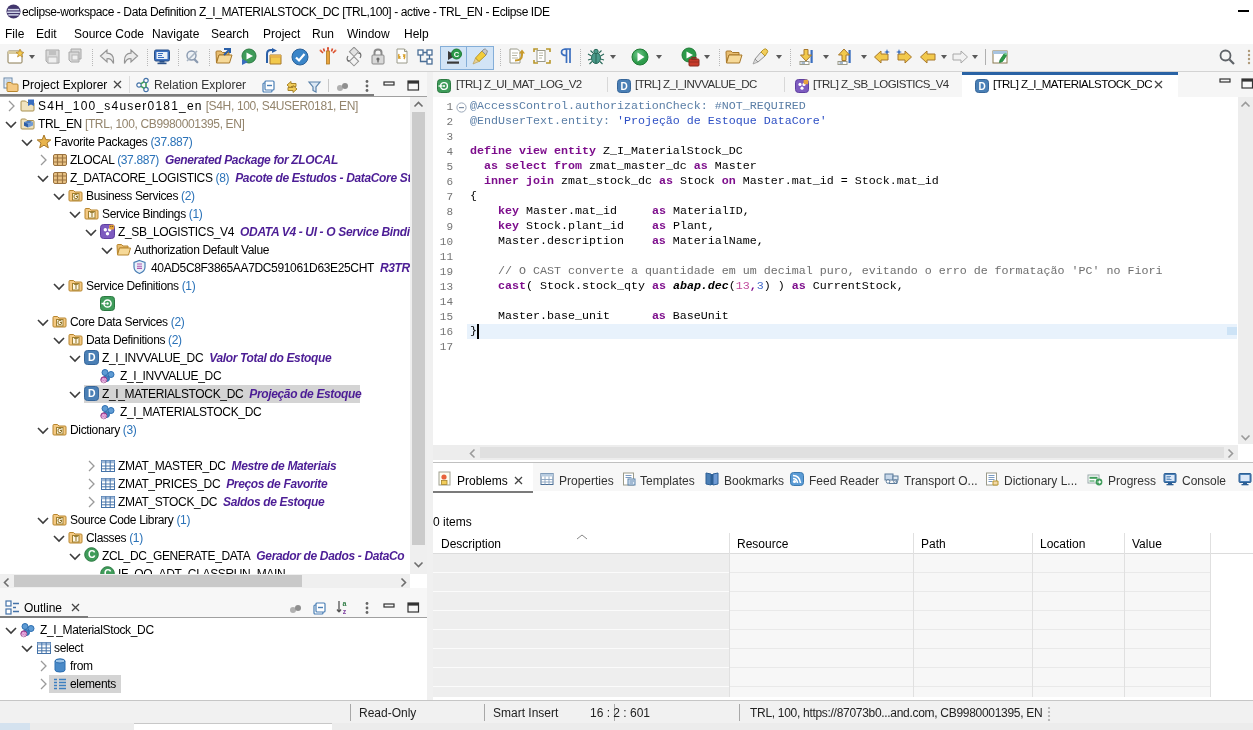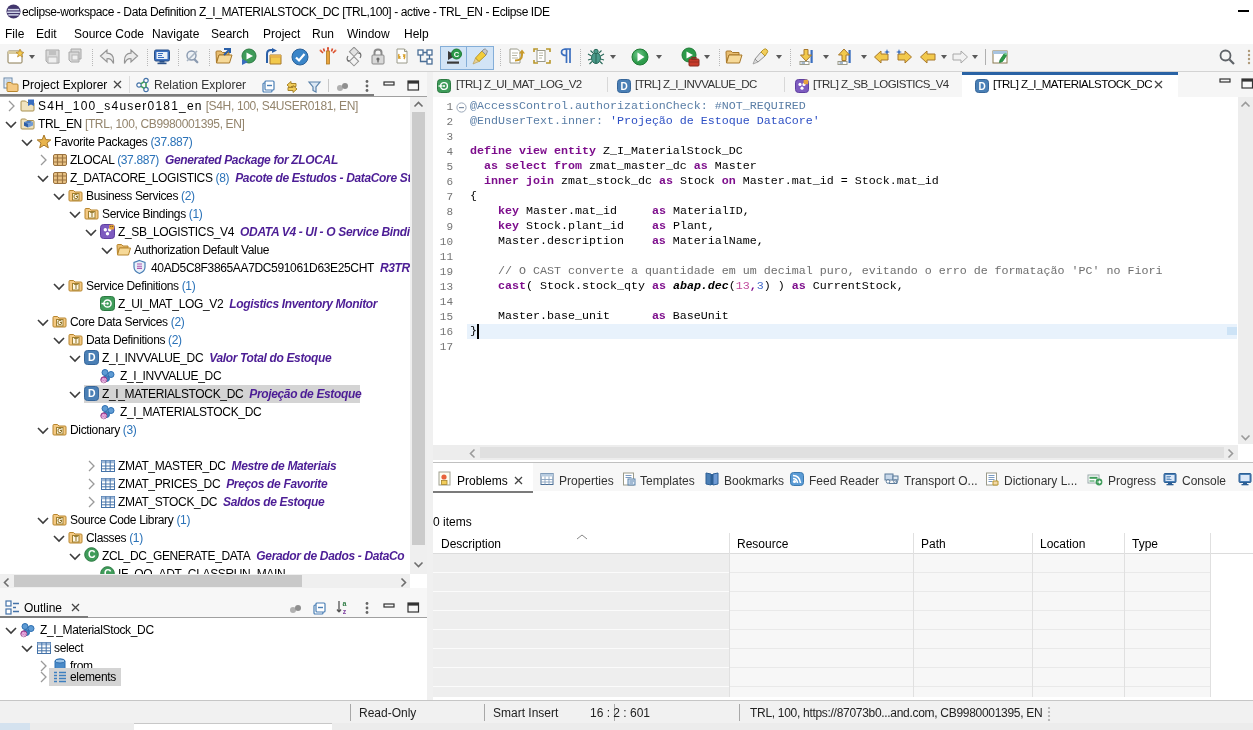--- a/index.html
+++ b/index.html
@@ -542,21 +542,20 @@
         </svg>
         <svg style="left:68px;top:1px" width="16" height="16" viewBox="0 0 16 16">
           <use href="#folderT"></use>
         </svg>
         <span class="abs" style="left:86px">Service Definitions <span class="cnt">(1)</span></span>
       </div>
     <div class="trow" style="top:198px">
         <svg style="left:100px;top:1px" width="15" height="15" viewBox="0 0 15 15">
           <use href="#sdicon"></use>
         </svg>
-        <span class="abs" style="left:118px">Z_UI_MAT_LOG_V2&nbsp;&nbsp;<span class="desc">Logistics Inventory Monitor</span></span>
       </div>
     <div class="trow" style="top:216px">
         <svg style="left:36px;top:2px" width="14" height="14" viewBox="0 0 14 14">
           <use href="#chevE"></use>
         </svg>
         <svg style="left:52px;top:1px" width="16" height="16" viewBox="0 0 16 16">
           <use href="#folderG"></use>
         </svg>
         <span class="abs" style="left:70px">Core Data Services <span class="cnt">(2)</span></span>
       </div>
@@ -741,21 +740,21 @@
     <div class="trow" style="top:39px">
         <svg style="left:36px;top:2px" width="14" height="14" viewBox="0 0 14 14">
           <use href="#chevC"></use>
         </svg>
         <svg style="left:53px;top:1px" width="14" height="15" viewBox="0 0 14 15">
           <path d="M2 3 Q2 1 7 1 Q12 1 12 3 L12 12 Q12 14 7 14 Q2 14 2 12 Z" fill="#4a8ac8" stroke="#2d6eb0"></path>
           <ellipse cx="7" cy="3" rx="5" ry="2" fill="#9cc4e8" stroke="#2d6eb0"></ellipse>
         </svg>
         <span class="abs" style="left:70px">from</span>
       </div>
-    <div class="trow" style="top:50px">
+    <div class="trow" style="top:57px">
         <svg style="left:36px;top:2px" width="14" height="14" viewBox="0 0 14 14">
           <use href="#chevC"></use>
         </svg>
         <div class="abs tsel" style="left:49px;top:0;width:72px;height:18px"></div>
         <svg style="left:53px;top:2px" width="14" height="14" viewBox="0 0 14 14">
           <path d="M1 2.5 L4 2.5 M1 5.5 L4 5.5 M1 8.5 L4 8.5 M1 11.5 L4 11.5 M6 2.5 L13 2.5 M6 5.5 L13 5.5 M6 8.5 L13 8.5 M6 11.5 L13 11.5" stroke="#3d7fc0" stroke-width="1.6"></path>
         </svg>
         <span class="abs" style="left:70px">elements</span>
       </div>
   </div>
@@ -841,21 +840,21 @@
     </svg>
   <div class="abs sb" style="left:433px;top:445px;width:805px;height:15px;background:#ededed"></div>
   <svg style="left:469px;top:448px" width="7" height="11" viewBox="0 0 7 11">
       <path d="M5.5 1.5 L1.5 5.5 L5.5 9.5" stroke="#9a9a9a" stroke-width="1.6" fill="none"></path>
     </svg>
   <svg style="left:1227px;top:448px" width="7" height="11" viewBox="0 0 7 11">
       <path d="M1.5 1.5 L5.5 5.5 L1.5 9.5" stroke="#9a9a9a" stroke-width="1.6" fill="none"></path>
     </svg>
   <div class="abs" style="left:480px;top:447px;width:744px;height:11px;background:#e0e0e0"></div>
   <div class="abs" id="code"><span class="ann">@AccessControl.authorizationCheck: #NOT_REQUIRED</span>
-<span class="ann">@EndUserText.inner: </span><span class="str">'Projeção de Estoque DataCore'</span>
+<span class="ann">@EndUserText.entity: </span><span class="str">'Projeção de Estoque DataCore'</span>
 
 <span class="k">define view entity</span> Z_I_MaterialStock_DC
   <span class="k">as select from</span> zmat_master_dc <span class="k">as</span> Master
   <span class="k">inner join</span> zmat_stock_dc <span class="k">as</span> Stock <span class="k">on</span> Master.mat_id = Stock.mat_id
 {
     <span class="k">key</span> Master.mat_id     <span class="k">as</span> MaterialID,
     <span class="k">key</span> Stock.plant_id    <span class="k">as</span> Plant,
     Master.description    <span class="k">as</span> MaterialName,
 
     <span class="cm">// O CAST converte a quantidade em um decimal puro, evitando o erro de formatação 'PC' no Fiori</span>
@@ -944,21 +943,21 @@
   <div id="bptable">
     <span class="abs" style="left:433px;top:515px">0 items</span>
     <div class="abs" style="left:433px;top:533px;width:820px;height:20px;background:#fff;border-bottom:1px solid #dcdcdc"></div>
     <span class="abs" style="left:441px;top:537px">Description</span>
     <svg style="left:576px;top:534px" width="12" height="6" viewBox="0 0 12 6">
         <path d="M1 5 L6 1 L11 5" stroke="#888" fill="none"></path>
       </svg>
     <span class="abs" style="left:737px;top:537px">Resource</span>
     <span class="abs" style="left:921px;top:537px">Path</span>
     <span class="abs" style="left:1040px;top:537px">Location</span>
-    <span class="abs" style="left:1132px;top:537px">Type</span>
+    <span class="abs" style="left:1132px;top:537px">Value</span>
 
     <div class="abs" style="left:433px;top:554px;width:296px;height:143px;background:#eeeeee"></div>
     <div class="abs" style="left:729px;top:554px;width:481px;height:143px;background:#f7f7f7"></div>
     <div id="tablerows">
       <div class="abs" style="left:433px;top:572px;width:296px;height:1px;background:#fbfbfb"></div>
       <div class="abs" style="left:433px;top:591px;width:296px;height:1px;background:#fbfbfb"></div>
       <div class="abs" style="left:433px;top:610px;width:296px;height:1px;background:#fbfbfb"></div>
       <div class="abs" style="left:433px;top:629px;width:296px;height:1px;background:#fbfbfb"></div>
       <div class="abs" style="left:433px;top:648px;width:296px;height:1px;background:#fbfbfb"></div>
       <div class="abs" style="left:433px;top:667px;width:296px;height:1px;background:#fbfbfb"></div>

